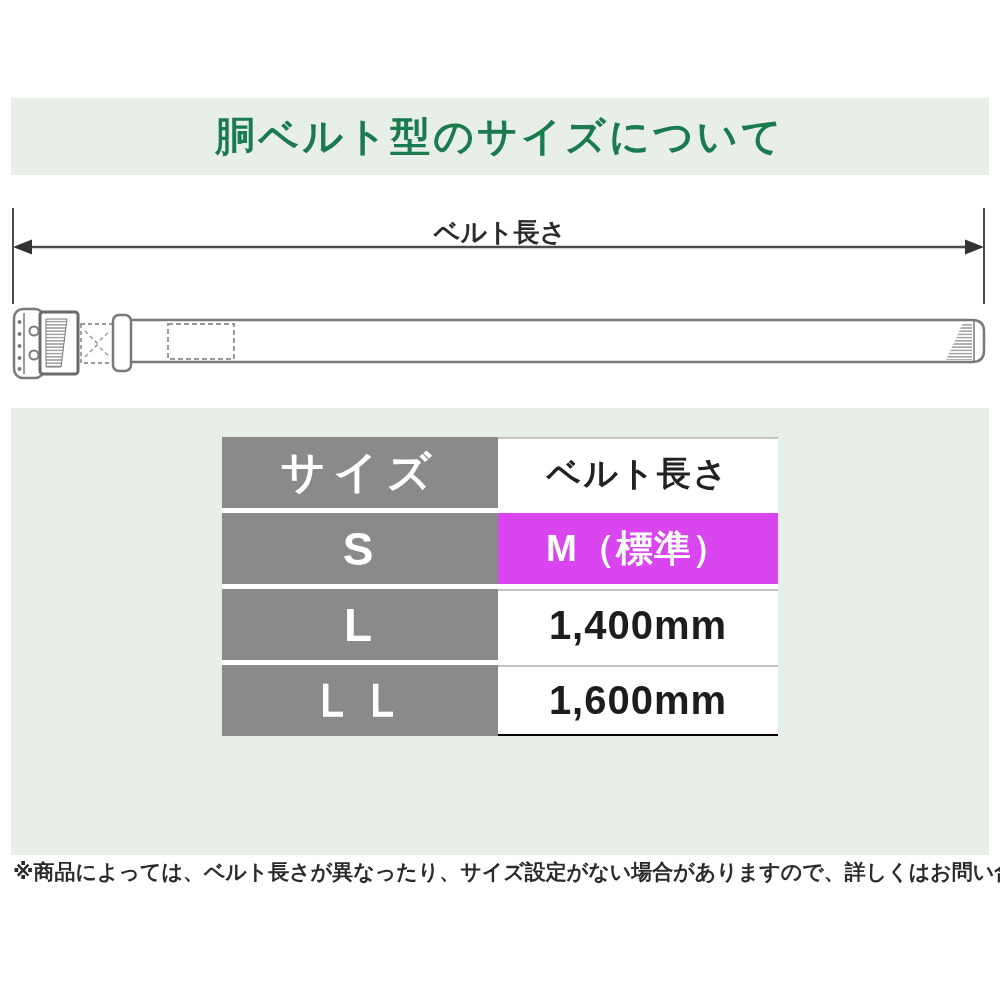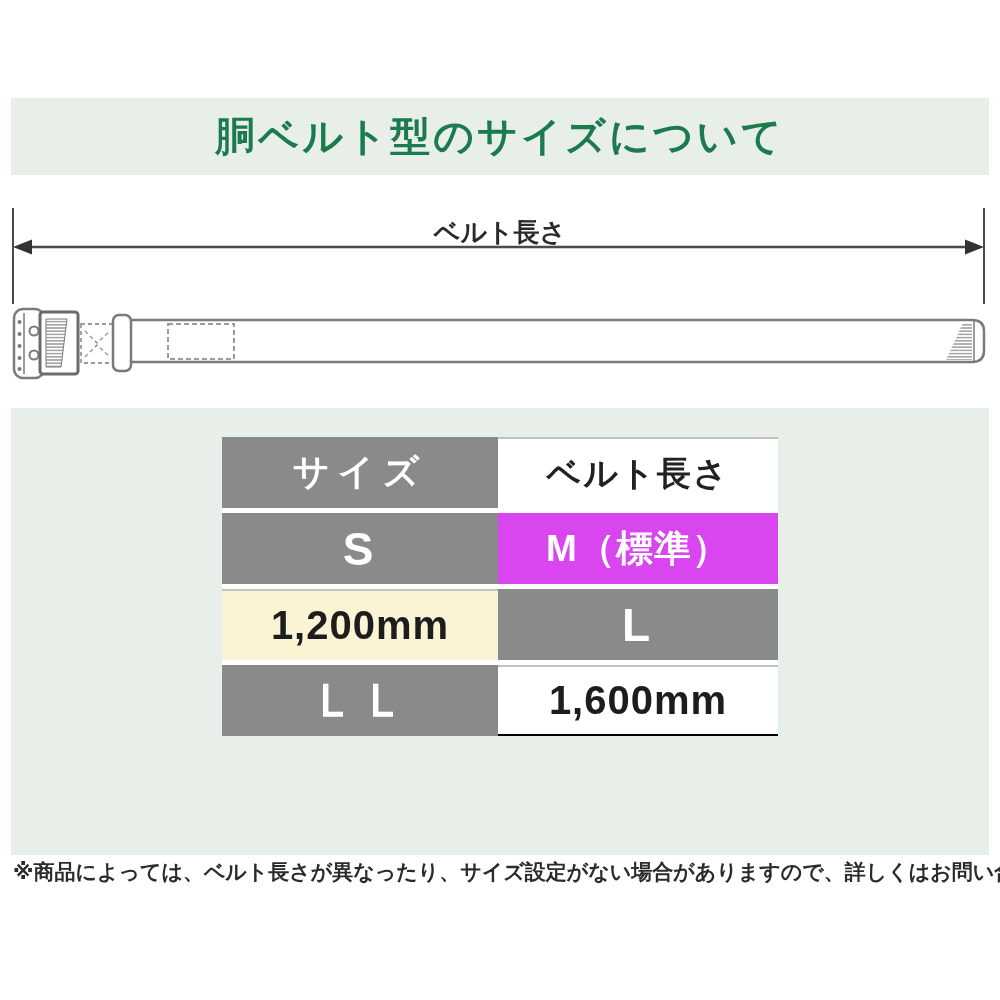--- a/index.html
+++ b/index.html
@@ -27,21 +27,21 @@
     position:absolute; left:211px; top:29px;
     display:grid; grid-template-columns:276px 280px;
     row-gap:5px; background:#ffffff;
   }
   .cell {
     height:71px; box-sizing:border-box;
     display:flex; align-items:center; justify-content:center;
     font-weight:bold;
   }
   .size-col { background:#8a8a8a; color:#ffffff; }
-  .head-size { font-size:36px; letter-spacing:8px; }
+  .head-size { font-size:44px; letter-spacing:8px; }
   .head-len  { background:#ffffff; color:#222222; font-size:34px; letter-spacing:2px;
                border-top:2px solid #c2c2c2; }
   .size-cell { font-size:46px; letter-spacing:4px; }
   .size-cell.hl { background:#d946ef; font-size:37px; letter-spacing:1px; }
   .len-cell  { background:#ffffff; color:#1d1d1d; font-size:40px; letter-spacing:1px;
                border-top:2px solid #c2c2c2; }
   .len-cell.hl { background:#faf4d4; }
   .size-table .len-cell:last-child { border-bottom:2px solid #000000; }
   
   .note {
@@ -109,22 +109,22 @@
 </div>
 
 <section class="panel">
   <div class="size-table">
     <div class="cell size-col head-size">サイズ</div>
     <div class="cell head-len">ベルト長さ</div>
 
   <div class="cell size-col size-cell">S</div>
 
   <div class="cell size-col size-cell hl">M（標準）</div>
-  <div class="cell len-cell hl">1,200mm</div>
 
   <div class="cell size-col size-cell">L</div>
+  <div class="cell len-cell">1,400mm</div>
 
   <div class="cell size-col size-cell">ＬＬ</div>
   <div class="cell len-cell">1,600mm</div>
 </div>
 </section>
 
 <p class="note">※商品によっては、ベルト長さが異なったり、サイズ設定がない場合がありますので、詳しくはお問い合わせください。</p>
 
 </body></html>

